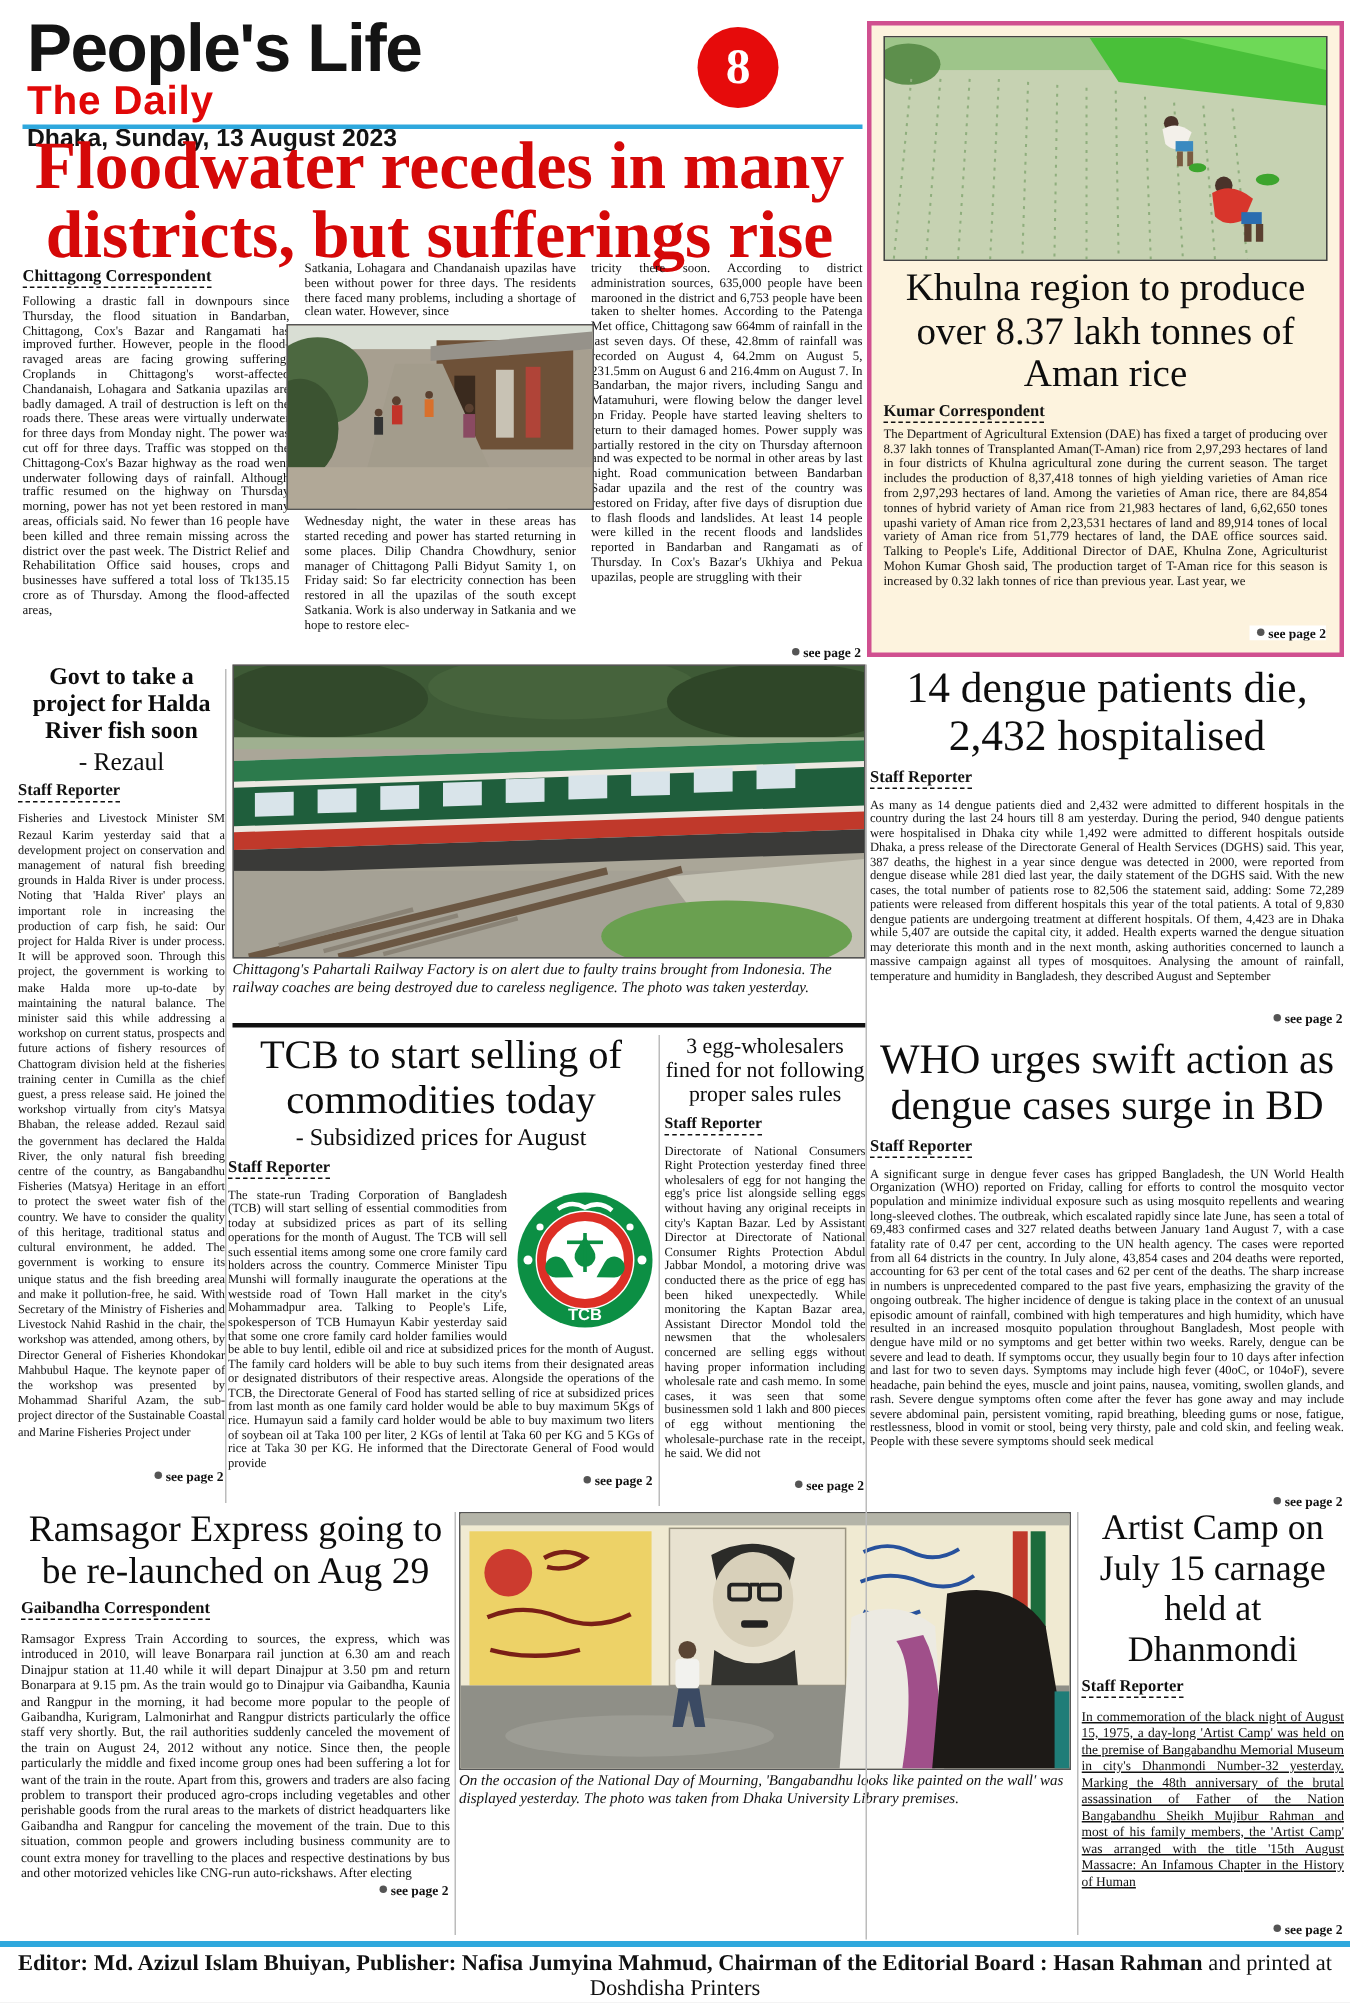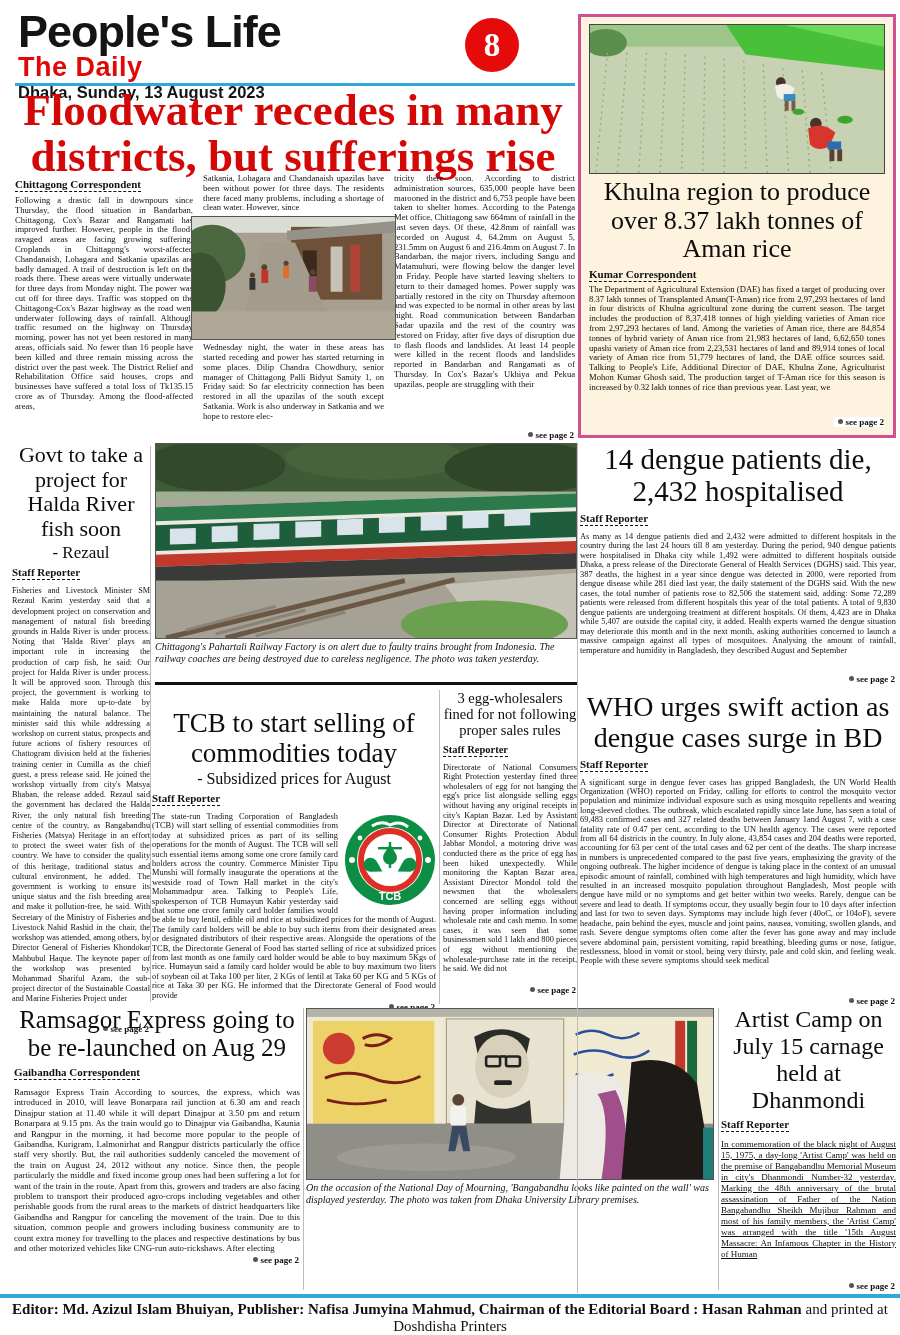--- a/index.html
+++ b/index.html
@@ -35,33 +35,33 @@
   
   #khulna-box { position:absolute; left:578px; top:14px; width:318px; height:424px;
     background:#fdf3de; border:3px solid #d05090; padding:7px 8px; }
   #khulna-photo { display:block; width:100%; height:150px; border:1px solid #444; background:#c8d4b4; }
   #khulna-headline { font-size:26px; margin-top:4px; }
   .h-serif { font-family:"Liberation Serif",serif; font-weight:400; color:#0d0d0d; text-align:center; line-height:1.1; }
   #khulna-box .byline { margin-top:3px; margin-bottom:3px; }
   #khulna-bodybox { position:relative; overflow:hidden; height:142px; }
   
   #halda { position:absolute; left:12px; top:443px; width:138px; }
-  #halda-headline { font-size:22px; line-height:1.12; }
+  #halda-headline { font-size:16px; line-height:1.12;font-weight:bold; }
   #halda-subhead { text-align:center; font-size:17px; margin-top:2px; }
   #halda .byline { margin-top:4px; }
   #halda-bodybox { position:relative; overflow:hidden; height:448px; margin-top:2px; }
   #halda-bodybox .body-text { font-size:8.2px; line-height:10.2px; }
   
   #train-fig { position:absolute; left:155px; top:443px; width:422px; }
   #train-photo { display:block; width:422px; height:196px; border:1px solid #555; background:#b3b0a4; }
   .caption { font-style:italic; font-size:10px; line-height:11.5px; margin-top:2px; color:#111; }
   #rule-black { position:absolute; left:155px; top:682px; width:422px; height:2.5px; background:#111; }
   
   #tcb { position:absolute; left:152px; top:689px; width:284px; }
-  #tcb-headline { font-size:27px;margin-top:20px; }
+  #tcb-headline { font-size:27px; }
   #tcb-subhead { text-align:center; font-size:16px; margin-top:2px; }
   #tcb .byline { margin-top:3px; }
   #tcb-bodybox { position:relative; overflow:hidden; height:200px; margin-top:2px; }
   #tcb-bodybox .body-text { font-size:8.4px; line-height:9.4px; }
   #tcb-logo { float:right; width:92px; height:92px; margin:2px 0 3px 6px; }
   
   #egg { position:absolute; left:443px; top:690px; width:134px; }
   #egg-headline { font-size:14.5px; line-height:1.12; }
   #egg .byline { margin-top:5px; font-size:10.5px; }
   #egg-bodybox { position:relative; overflow:hidden; height:232px; margin-top:2px; }

